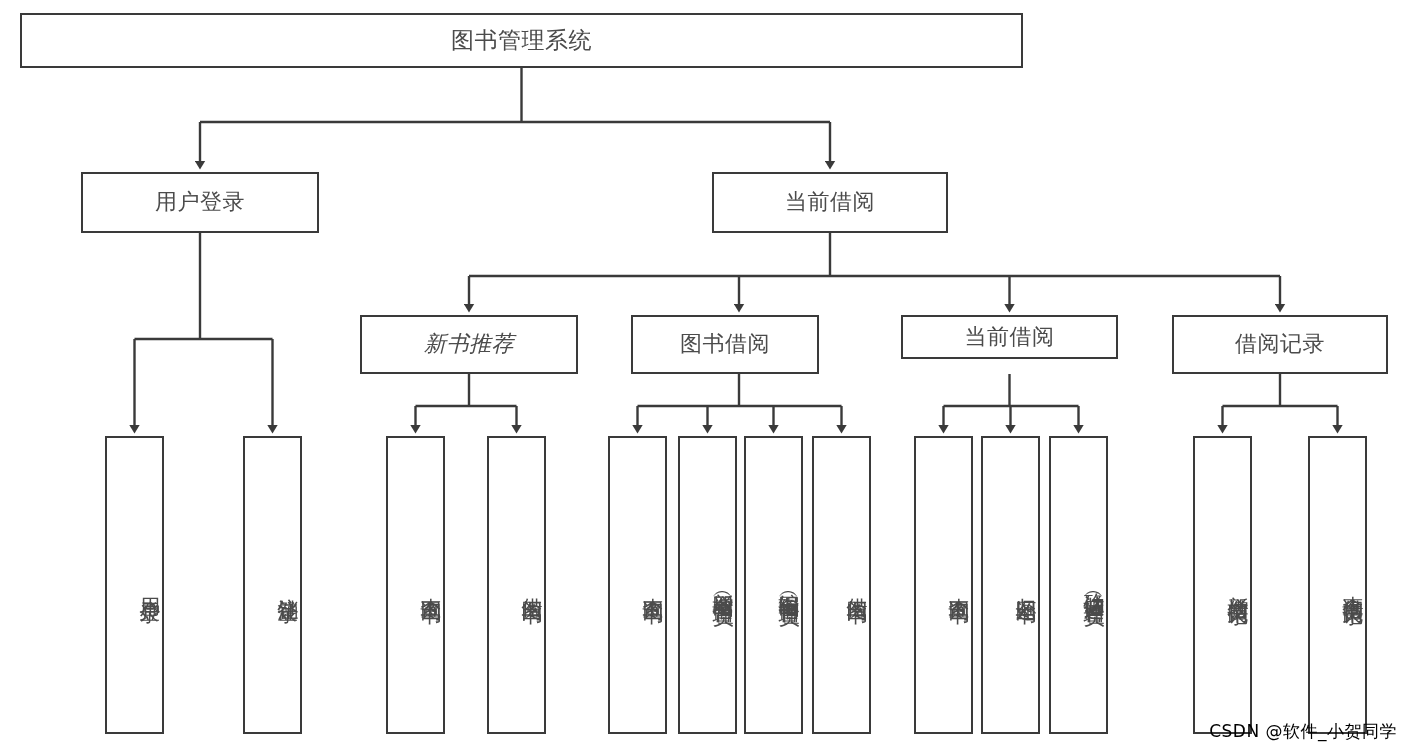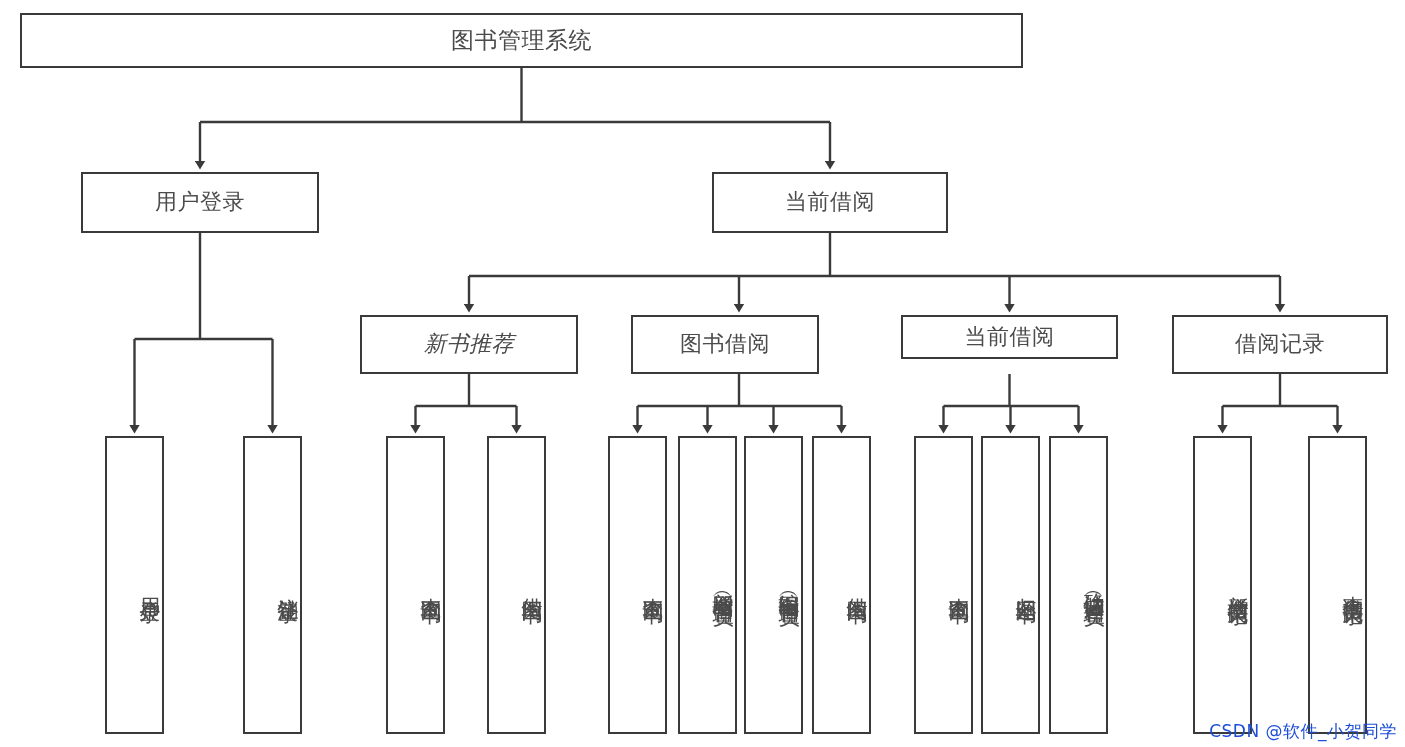--- a/index.html
+++ b/index.html
@@ -57,21 +57,21 @@
     white-space: nowrap;
   }
   .node.root {
     font-size: 23px;
   }
   #watermark {
     position: absolute;
     right: 8px;
     bottom: 4px;
     font-size: 17px;
-    color: #1d4ed8;
+    color: #000000;
     letter-spacing: 0.5px;
     white-space: nowrap;
   }
 </style>
 </head>
 <body>
 
 <div id="canvas">
   <svg id="edges" viewBox="0 0 1405 747" xmlns="http://www.w3.org/2000/svg">
     <defs>

